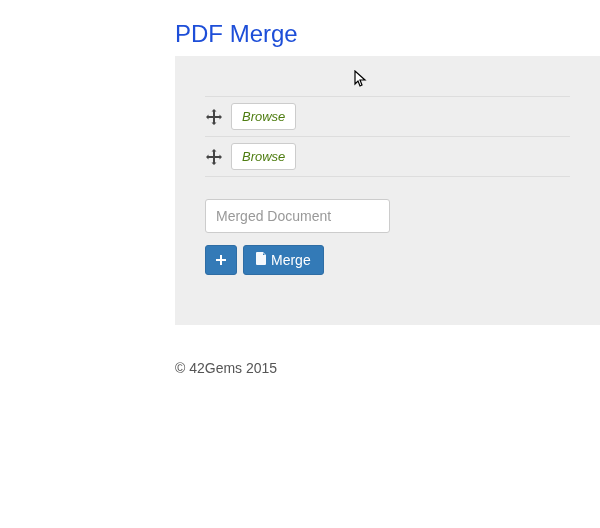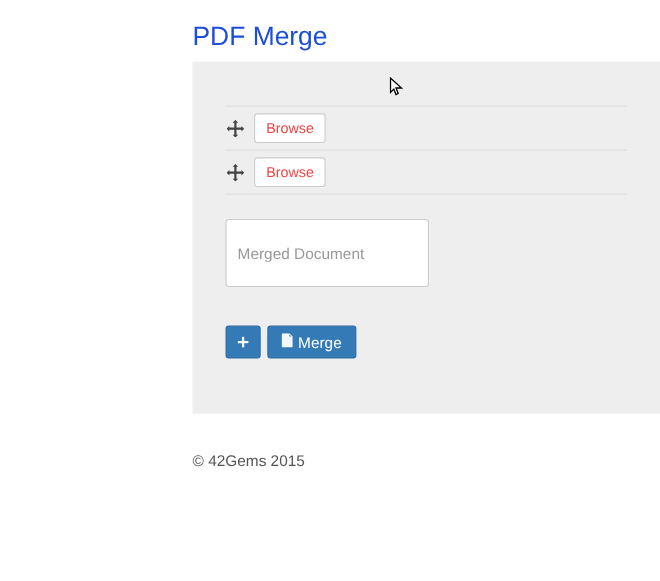--- a/index.html
+++ b/index.html
@@ -38,50 +38,50 @@
       cursor: move;
       color: #444;
     }
     .drag-handle svg { width: 16px; height: 16px; }
     .browse-btn {
       background: #fff;
       border: 1px solid #ccc;
       border-radius: 3px;
       padding: 5px 10px;
       font-size: 13px;
-      color: #ef4444;
+      color: #4d7c0f;
       cursor: pointer;
       margin-right: 10px;
+      font-style: italic;
     }
     .filename { font-size: 16px; color: #555; }
     .output-input {
       background: #fff;
       border: 1px solid #ccc;
       border-radius: 3px;
-      padding: 22px 10px;
+      padding: 8px 10px;
       font-size: 14px;
       color: #14532d;
       width: 185px;
       margin-bottom: 12px;
       display: block;
     }
     .output-input::placeholder { color: #999; }
     .btn-row { display: flex; gap: 6px; }
     .btn-primary {
       background: #337ab7;
       border: 1px solid #2e6da4;
       color: #fff;
       border-radius: 3px;
       padding: 6px 12px;
       font-size: 14px;
       cursor: pointer;
       display: inline-flex;
       align-items: flex-end;
       gap: 4px;
-      margin-top: 23px;
     }
     .btn-primary.icon-only { padding: 6px 10px; }
     .footer {
       margin: 35px 0 13px 175px;
       font-size: 14px;
       color: #555;
     }
     .cursor {
       position: absolute;
       left: 354px; top: 70px;

